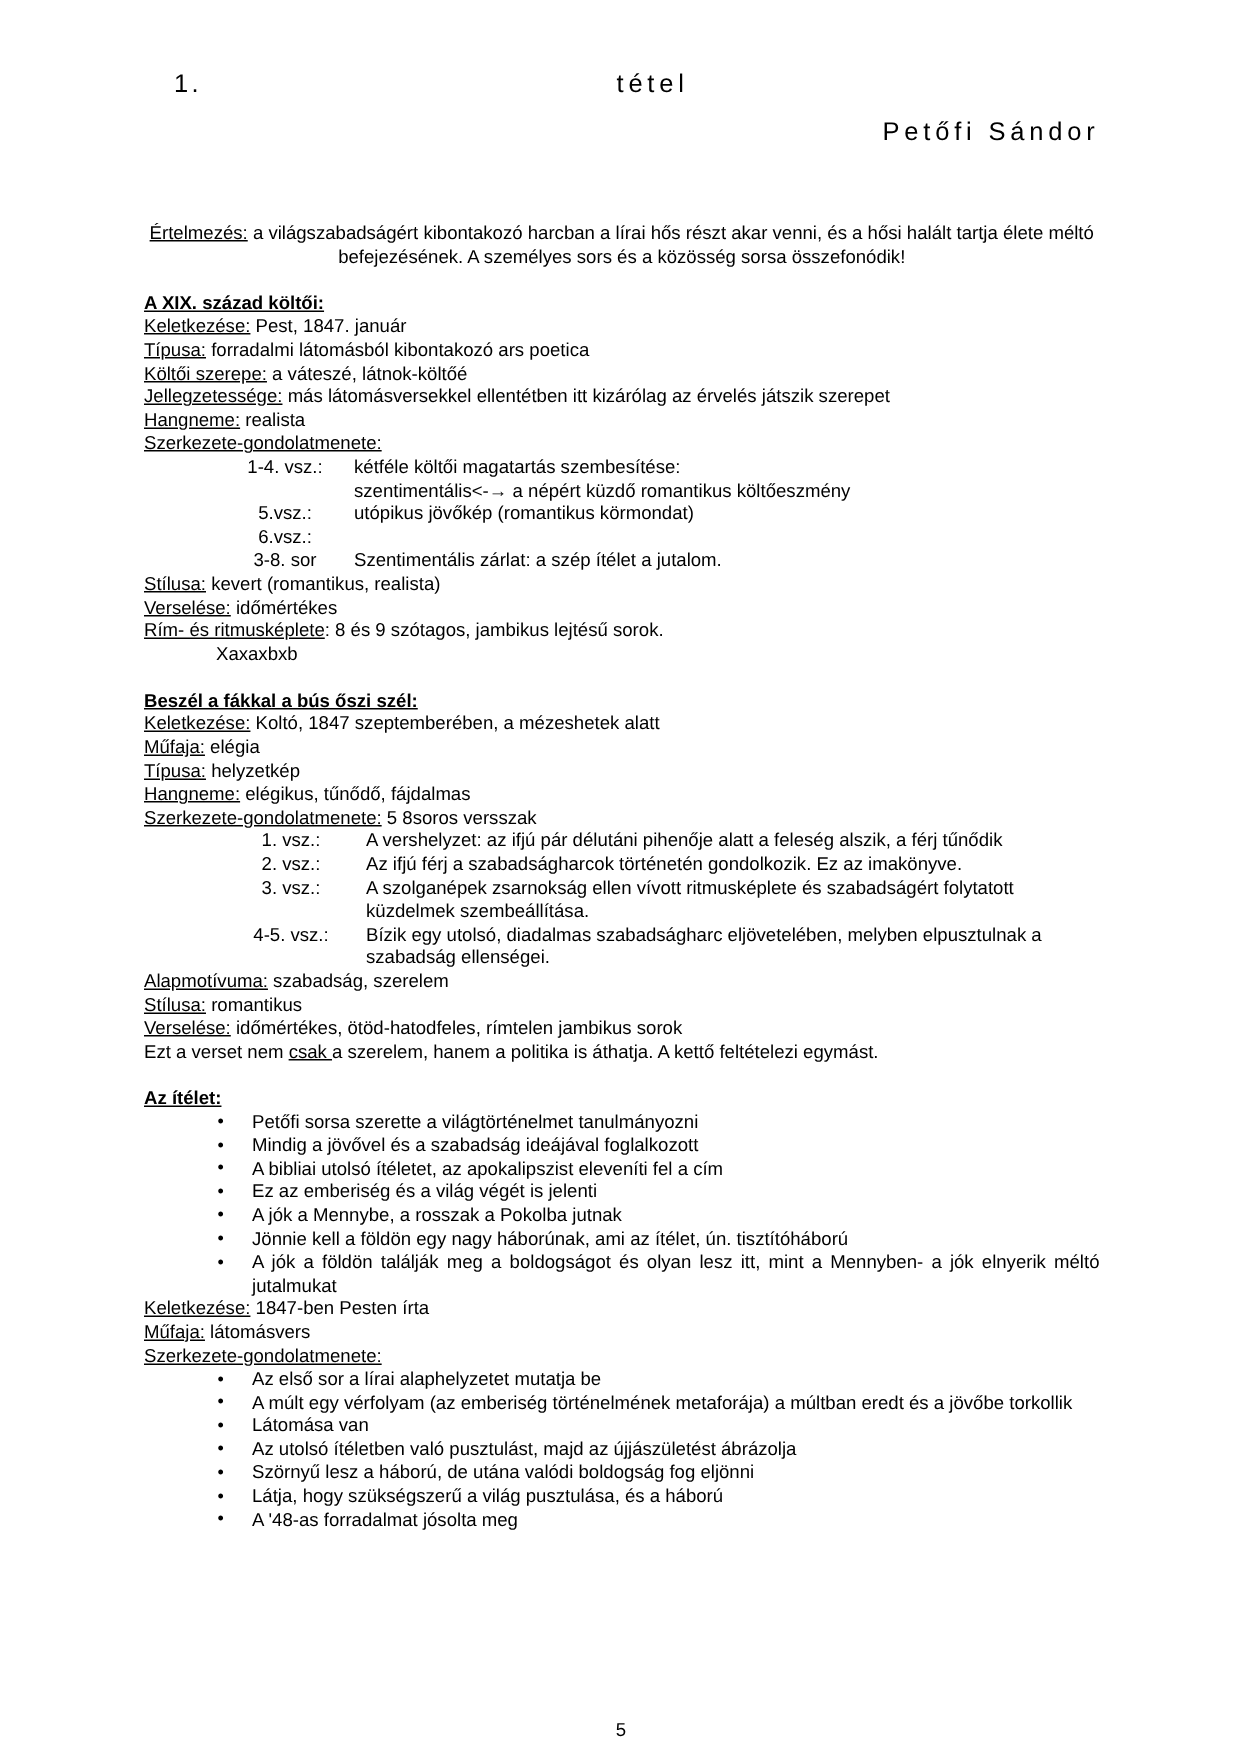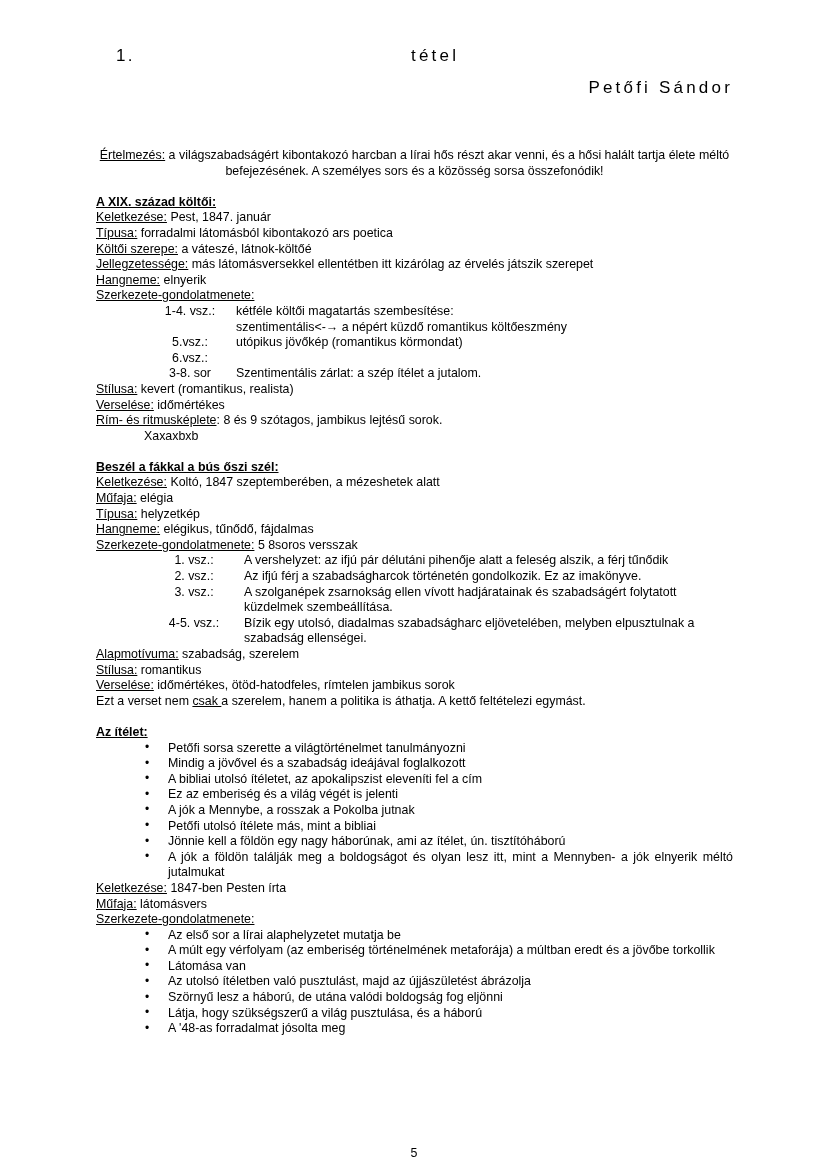--- a/index.html
+++ b/index.html
@@ -177,21 +177,21 @@
     <p class="para lead"><span class="u">Értelmezés:</span><span> a világszabadságért kibontakozó harcban a lírai hős részt akar venni, és a hősi halált tartja élete méltó befejezésének. A személyes sors és a közösség sorsa összefonódik!</span></p>
 
     <div class="spacer"></div>
 
     <div class="sect-head-wrap"><span class="sect-head">A XIX. század költői:</span></div>
 
     <div class="kv"><span class="k">Keletkezése:</span><span> Pest, 1847. január</span></div>
     <div class="kv"><span class="k">Típusa:</span><span> forradalmi látomásból kibontakozó ars poetica</span></div>
     <div class="kv"><span class="k">Költői szerepe:</span><span> a váteszé, látnok-költőé</span></div>
     <div class="kv"><span class="k">Jellegzetessége:</span><span> más látomásversekkel ellentétben itt kizárólag az érvelés játszik szerepet</span></div>
-    <div class="kv"><span class="k">Hangneme:</span><span> elnyerik</span></div>
+    <div class="kv"><span class="k">Hangneme:</span><span> realista</span></div>
     <div class="kv"><span class="k">Szerkezete-gondolatmenete:</span><span></span></div>
 
     <table class="vgrid">
       <tbody>
         <tr>
           <td class="lbl">1-4. vsz.:</td>
           <td class="val">kétféle költői magatartás szembesítése:</td>
         </tr>
       </tbody>
     </table>
@@ -233,21 +233,21 @@
         <tr>
           <td class="lbl">1. vsz.:</td>
           <td class="val">A vershelyzet: az ifjú pár délutáni pihenője alatt a feleség alszik, a férj tűnődik</td>
         </tr>
         <tr>
           <td class="lbl">2. vsz.:</td>
           <td class="val">Az ifjú férj a szabadságharcok történetén gondolkozik. Ez az imakönyve.</td>
         </tr>
         <tr>
           <td class="lbl">3. vsz.:</td>
-          <td class="val just">A szolganépek zsarnokság ellen vívott hadjáratainak és szabadságért folytatott</td>
+          <td class="val just">A szolganépek zsarnokság ellen vívott ritmusképlete és szabadságért folytatott</td>
         </tr>
       </tbody>
     </table>
     <div class="cont cont-2">küzdelmek szembeállítása.</div>
     <table class="vgrid vgrid-2">
       <tbody>
         <tr>
           <td class="lbl">4-5. vsz.:</td>
           <td class="val just">Bízik egy utolsó, diadalmas szabadságharc eljövetelében, melyben elpusztulnak a</td>
         </tr>
@@ -263,21 +263,20 @@
     <div class="spacer"></div>
 
     <div class="sect-head-wrap"><span class="sect-head">Az ítélet:</span></div>
 
     <ul class="bl">
       <li class="nojust">Petőfi sorsa szerette a világtörténelmet tanulmányozni</li>
       <li class="nojust">Mindig a jövővel és a szabadság ideájával foglalkozott</li>
       <li class="nojust">A bibliai utolsó ítéletet, az apokalipszist eleveníti fel a cím</li>
       <li class="nojust">Ez az emberiség és a világ végét is jelenti</li>
       <li class="nojust">A jók a Mennybe, a rosszak a Pokolba jutnak</li>
-      <li class="nojust">Petőfi utolsó ítélete más, mint a bibliai</li>
       <li class="nojust">Jönnie kell a földön egy nagy háborúnak, ami az ítélet, ún. tisztítóháború</li>
       <li>A jók a földön találják meg a boldogságot és olyan lesz itt, mint a Mennyben- a jók elnyerik méltó jutalmukat</li>
     </ul>
 
     <div class="kv"><span class="k">Keletkezése:</span><span> 1847-ben Pesten írta</span></div>
     <div class="kv"><span class="k">Műfaja:</span><span> látomásvers</span></div>
     <div class="kv"><span class="k">Szerkezete-gondolatmenete:</span><span></span></div>
 
     <ul class="bl">
       <li class="nojust">Az első sor a lírai alaphelyzetet mutatja be</li>

